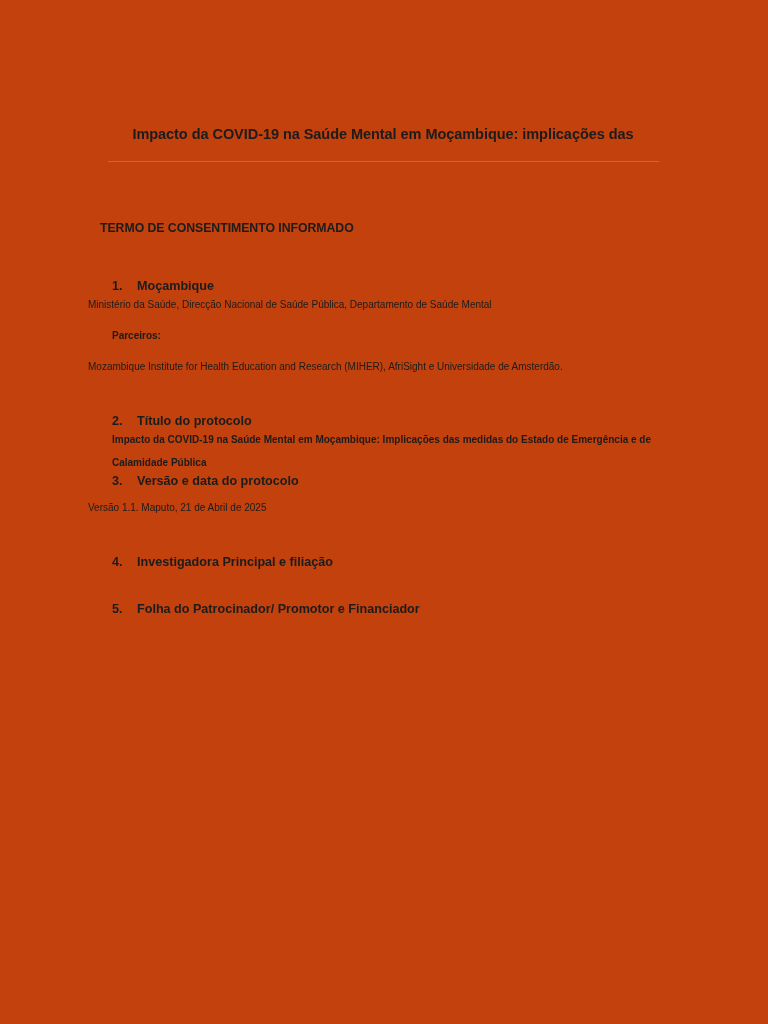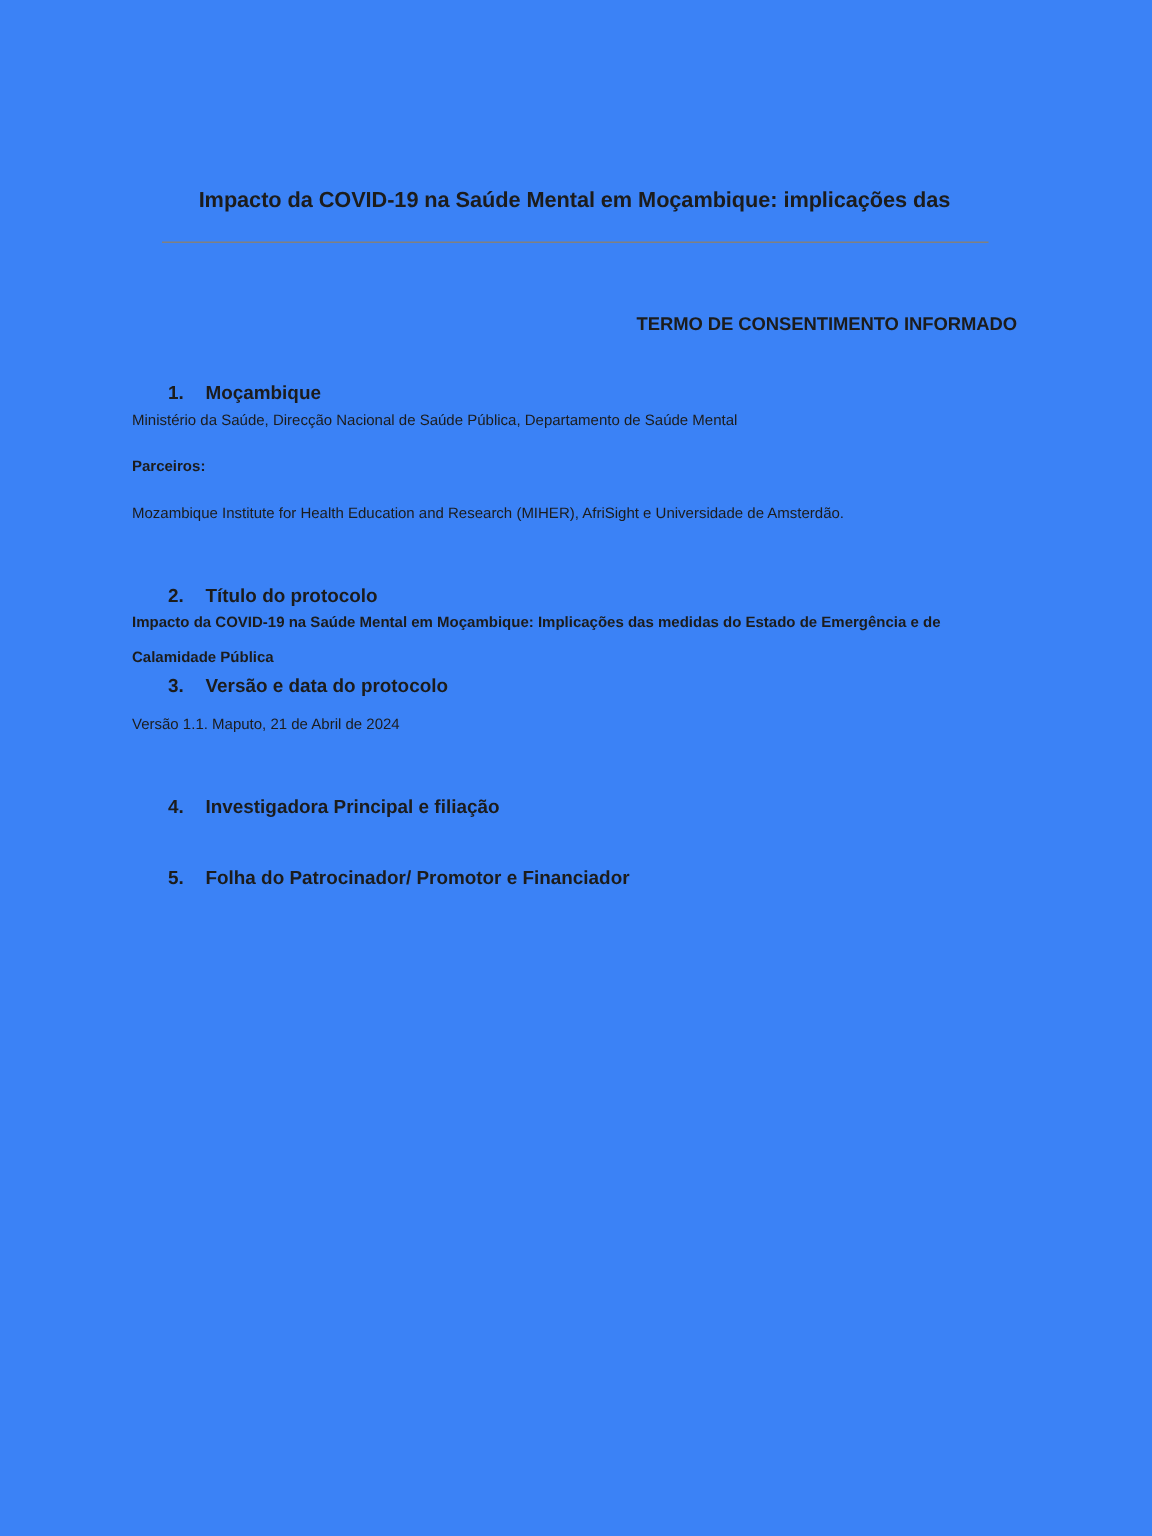--- a/index.html
+++ b/index.html
@@ -13,21 +13,21 @@
     height: 1024px;
     font-family: "Liberation Sans", sans-serif;
     color: #1c1c1c;
     -webkit-font-smoothing: antialiased;
   }
 
   .page {
     position: relative;
     width: 768px;
     height: 1024px;
-    background: #3b82f6;
+    background: #c2410c;
     box-sizing: border-box;
     overflow: hidden;
   }
 
   .content {
     position: absolute;
     left: 88px;
     top: 0;
     width: 590px;
   }
@@ -49,23 +49,23 @@
   .title-rule {
     margin: 10px auto 0 auto;
     width: 551px;
     height: 0;
     border: 0;
     border-top: 1.6px solid #808080;
   }
 
   
   .subtitle {
-    margin: 0;
+    margin: 12px;
     padding-top: 47px;
-    text-align: right;
+    text-align: left;
     font-size: 12.3px;
     font-weight: bold;
     letter-spacing: -0.05px;
   }
 
   
   .part-heading {
     margin: 0;
     padding-top: 43px;
     font-size: 12.6px;
@@ -91,20 +91,21 @@
   }
 
   
   .para {
     margin: 0;
     font-size: 10px;
     line-height: 23px;
   }
   .para.bold {
     font-weight: bold;
+    margin-left: 24px;
   }
   .para.justify {
     text-align: justify;
   }
   .lead-bold {
     font-weight: bold;
   }
 
   
   .gap-sm  { height: 8px; }
@@ -143,21 +144,21 @@
       <span class="section-num">2.</span>
       <span class="section-label">Título do protocolo</span>
     </p>
     <p class="para bold">Impacto da COVID-19 na Saúde Mental em Moçambique: Implicações das medidas do Estado de Emergência e de Calamidade Pública</p>
 
     <p class="section-heading">
       <span class="section-num">3.</span>
       <span class="section-label">Versão e data do protocolo</span>
     </p>
     <div class="gap-sm"></div>
-    <p class="para">Versão 1.1. Maputo, 21 de Abril de 2024</p>
+    <p class="para">Versão 1.1. Maputo, 21 de Abril de 2025</p>
 
     <div class="gap-xl"></div>
     <p class="section-heading">
       <span class="section-num">4.</span>
       <span class="section-label">Investigadora Principal e filiação</span>
     </p>
     <div class="gap-sm"></div>
 
     <div class="gap-lg"></div>
     <p class="section-heading">

